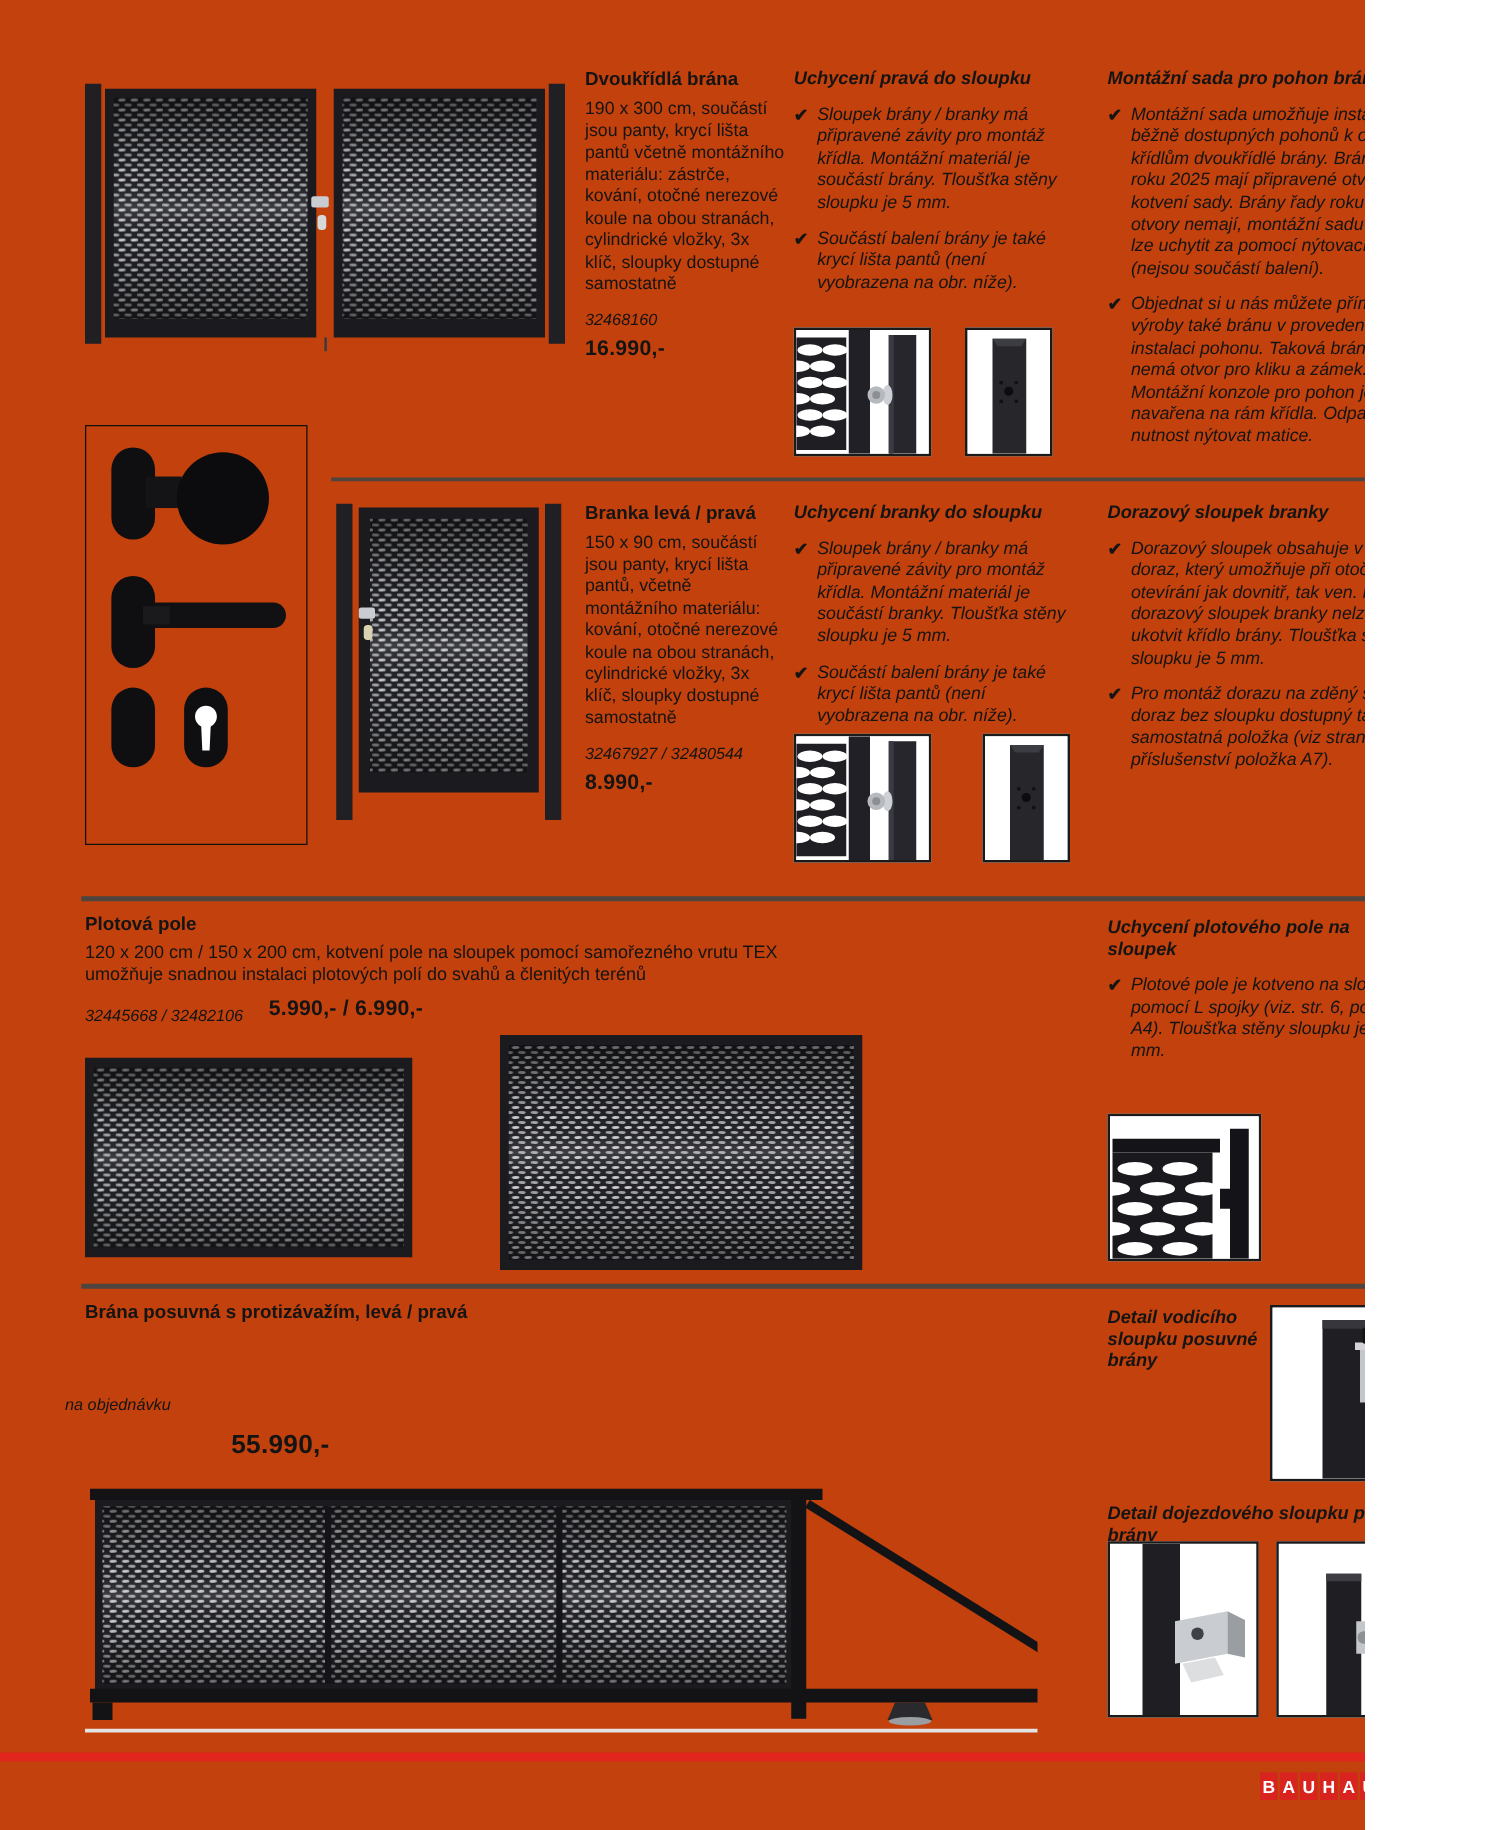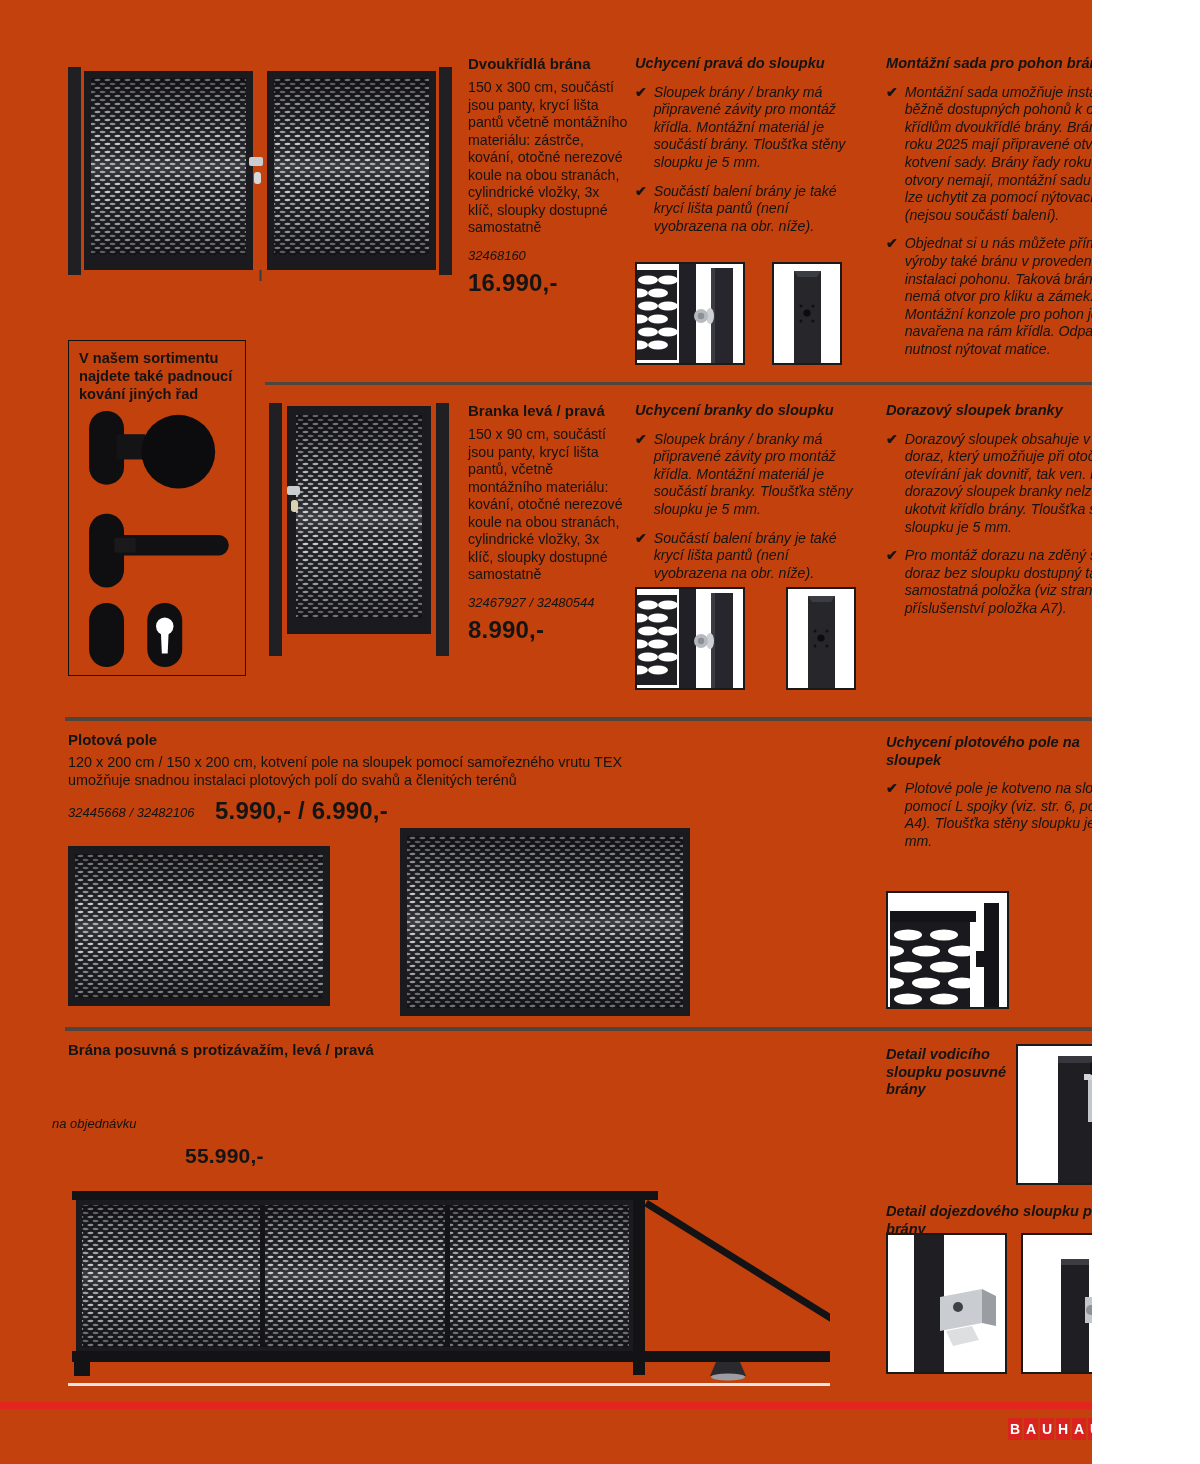--- a/index.html
+++ b/index.html
@@ -4,21 +4,21 @@
 <style>
   html,body{margin:0;padding:0;background:#ffffff;}
   #page{
     position:relative;width:1092px;height:1464px;background:#c2410c;overflow:hidden;
     font-family:"Liberation Sans", sans-serif;color:#141414;
   }
   .abs{position:absolute;}
   .prod-title{font-weight:bold;font-size:15px;line-height:1.15;}
   .prod-desc{font-size:14.2px;line-height:1.23;margin-top:7px;white-space:pre-line;}
   .sku{font-style:italic;font-size:13px;margin-top:12px;}
-  .price{font-weight:bold;font-size:24px;margin-top:6px;letter-spacing:.2px;}
+  .price{font-weight:bold;font-size:17px;margin-top:6px;letter-spacing:.2px;}
   .it-head{font-style:italic;font-weight:bold;font-size:14.6px;line-height:1.2;}
   .bullet{display:flex;gap:7px;margin-top:11px;font-style:italic;font-size:14.2px;line-height:1.24;}
   .check{flex:0 0 auto;font-style:normal;font-weight:bold;font-size:14px;line-height:1.2;}
   .imgbox{background:#fff;border:2px solid #1a1a1a;box-sizing:border-box;}
   .divider{background:#4e453e;}
   .sort-box{border:1.5px solid #111;box-sizing:border-box;padding:9px 10px;}
   .sort-text{font-weight:bold;font-size:14.6px;line-height:1.22;}
   .footer-bar{background:#e2261d;}
   .logo{display:flex;gap:2px;}
   .logo .tile{width:14px;height:22px;background:#d8231f;color:#fff;font-weight:bold;
@@ -61,21 +61,21 @@
       <rect x="209" y="16" width="155" height="177" fill="url(#mesh)"></rect>
       <rect x="209" y="16" width="155" height="177" fill="url(#shade)"></rect>
       <rect x="184" y="95" width="14" height="9" rx="2" fill="#c9ccd0"></rect>
       <rect x="189" y="110" width="7" height="12" rx="3" fill="#d6d8da"></rect>
       <line x1="195.5" y1="208" x2="195.5" y2="219" stroke="#3a3a3e" stroke-width="2"></line>
     </svg>
   </div>
 
   <div class="abs" style="left:468px;top:55px;width:160px;">
     <div class="prod-title">Dvoukřídlá brána</div>
-    <div class="prod-desc">150 x 300 cm, součástí jsou panty, krycí lišta pantů včetně montážního materiálu: zástrče, kování, otočné nerezové koule na obou stranách, cylindrické vložky, 3x klíč, sloupky dostupné samostatně</div>
+    <div class="prod-desc">190 x 300 cm, součástí jsou panty, krycí lišta pantů včetně montážního materiálu: zástrče, kování, otočné nerezové koule na obou stranách, cylindrické vložky, 3x klíč, sloupky dostupné samostatně</div>
     <div class="sku">32468160</div>
     <div class="price">16.990,-</div>
   </div>
 
   <div class="abs" style="left:635px;top:55px;width:228px;">
     <div class="it-head">Uchycení pravá do sloupku</div>
     <div class="bullet">
       <span class="check">✔</span>
       <span>Sloupek brány / branky má připravené závity pro montáž křídla. Montážní materiál je součástí brány. Tloušťka stěny sloupku je 5 mm.</span>
     </div>
@@ -130,21 +130,20 @@
       <polygon points="20,7 47,7 43,13 24,13" fill="#3c3c43"></polygon>
       <circle cx="33" cy="49" r="3.6" fill="#0c0c0e"></circle>
       <circle cx="27" cy="42" r="1.5" fill="#101013"></circle>
         <circle cx="39" cy="42" r="1.5" fill="#101013"></circle>
       <circle cx="27" cy="57" r="1.5" fill="#101013"></circle>
         <circle cx="39" cy="57" r="1.5" fill="#101013"></circle>
     </svg>
   </div>
 
   <div class="abs sort-box" style="left:68px;top:340px;width:178px;height:336px;">
-    <div class="sort-text">V našem sortimentu najdete také padnoucí kování jiných řad</div>
     <svg width="156" height="258" viewBox="0 0 160 266" style="margin-top:6px">
       <rect x="10" y="2" width="36" height="76" rx="18" fill="#0f0f11"></rect>
       <rect x="38" y="26" width="30" height="26" fill="#141416"></rect>
       <circle cx="102" cy="44" r="38" fill="#0c0c0e"></circle>
       <rect x="10" y="108" width="36" height="76" rx="18" fill="#0f0f11"></rect>
       <rect x="36" y="130" width="118" height="21" rx="10.5" fill="#111113"></rect>
       <rect x="36" y="133" width="22" height="15" fill="#1a1a1c"></rect>
       <rect x="10" y="200" width="36" height="66" rx="18" fill="#0f0f11"></rect>
       <rect x="70" y="200" width="36" height="66" rx="18" fill="#0f0f11"></rect>
       <circle cx="88" cy="224" r="9" fill="#ffffff"></circle>

